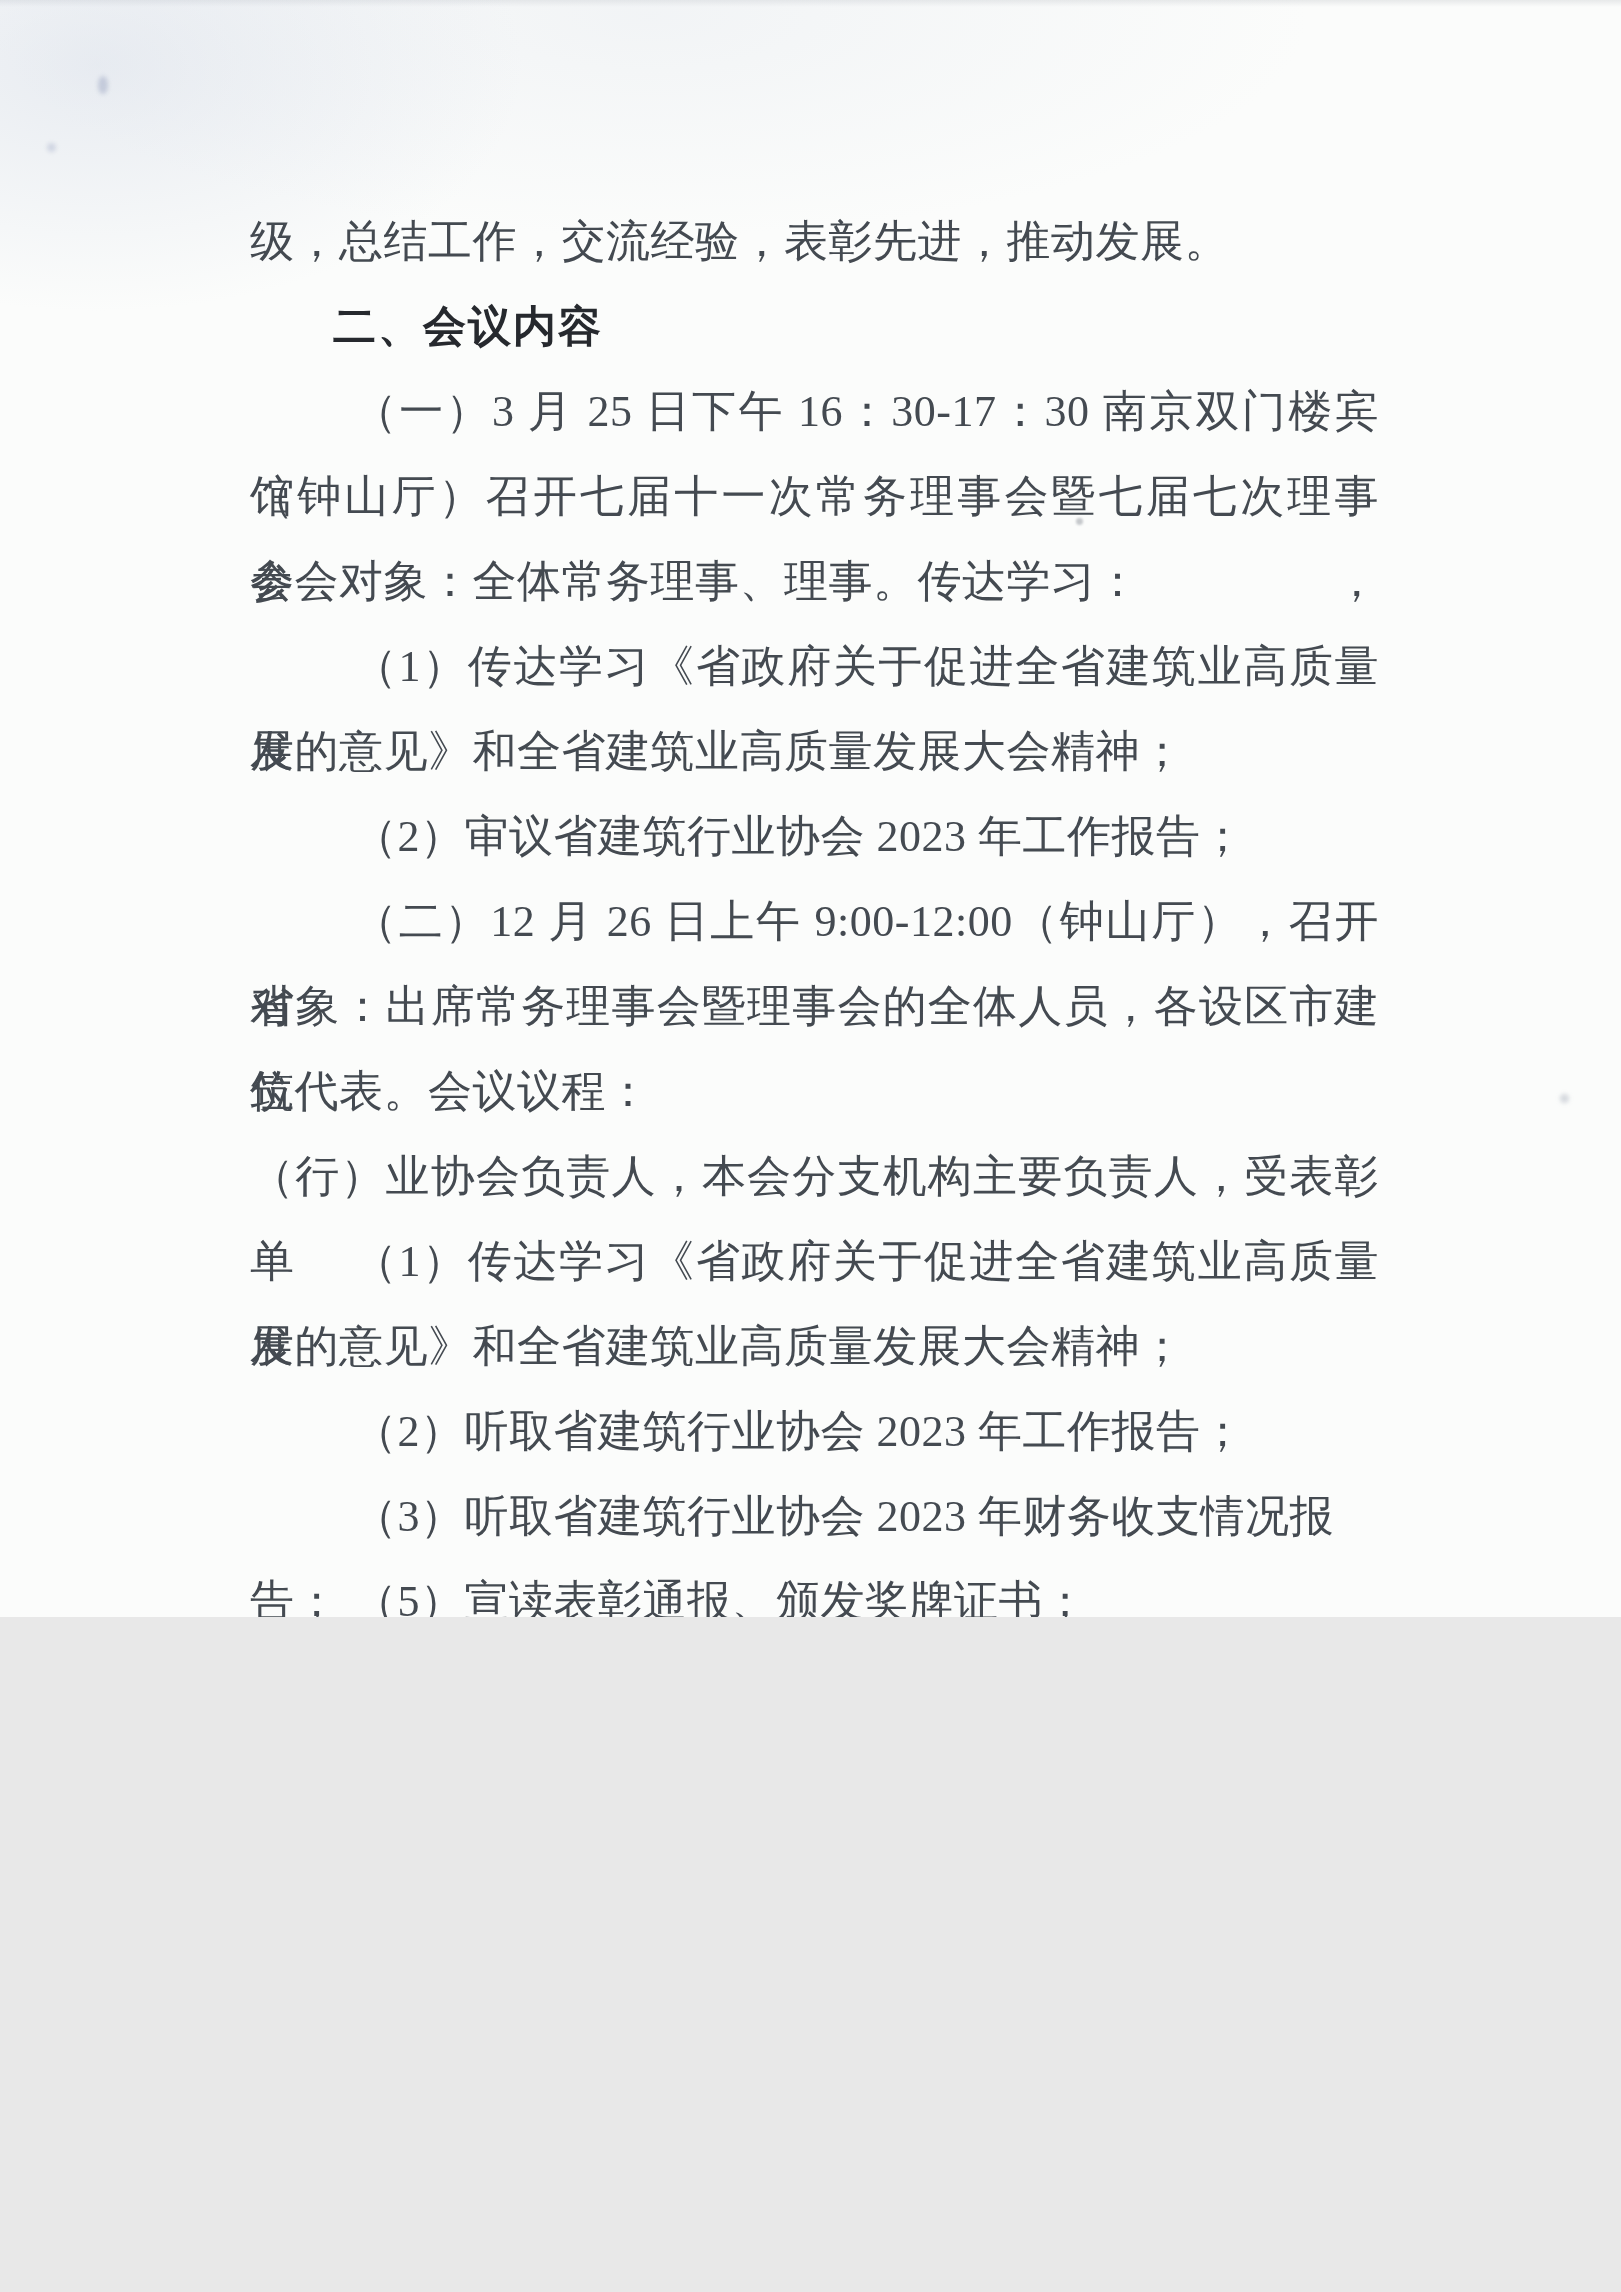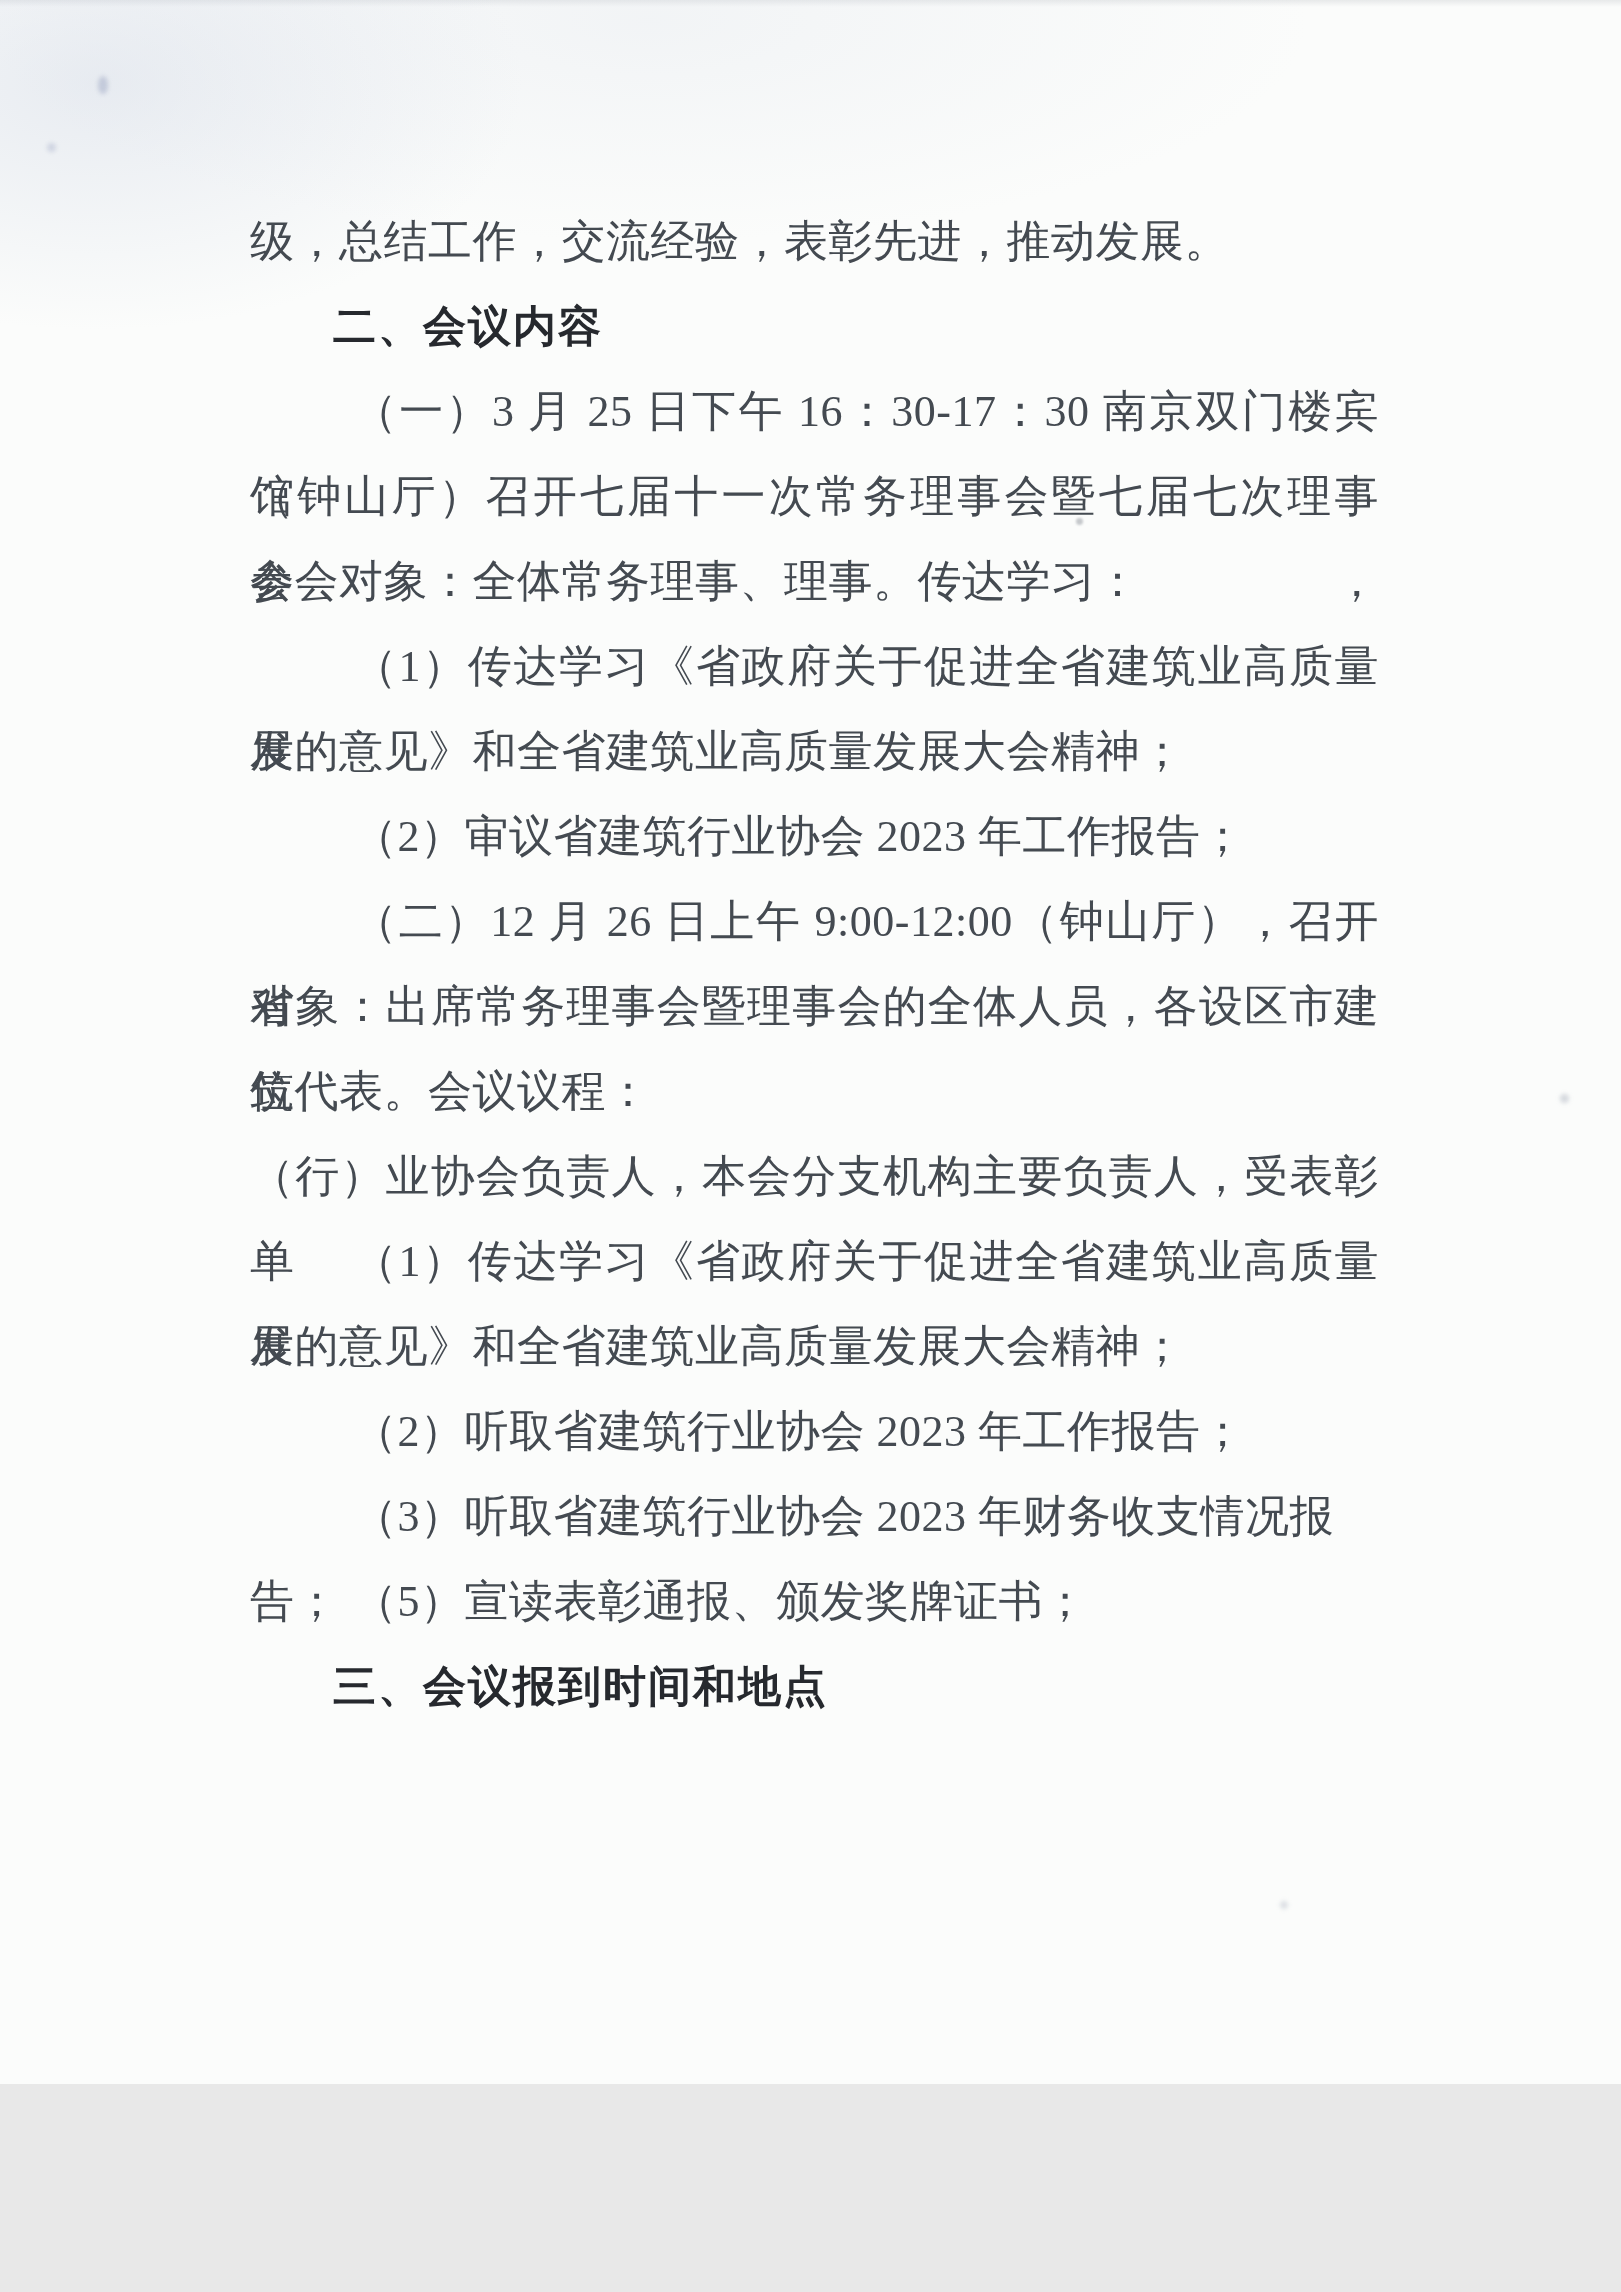--- a/index.html
+++ b/index.html
@@ -3,21 +3,21 @@
 <meta charset="utf-8">
 <style>
   html, body {
     margin: 0;
     padding: 0;
     background: #e8e8e8;
   }
   .page {
     position: relative;
     width: 1621px;
-    height: 2084px;
+    height: 1617px;
     margin: 0 auto;
     background:
       radial-gradient(ellipse 608px 353px at 6% 4%, rgba(203,211,226,0.40), rgba(203,211,226,0.0) 70%),
       radial-gradient(ellipse 882px 294px at 40% 1%, rgba(214,220,230,0.25), rgba(214,220,230,0.0) 75%),
       linear-gradient(180deg, rgba(160,165,172,0.22) 0px, rgba(160,165,172,0.0) 6.9px),
       linear-gradient(180deg, #fbfcfb, #fbfcfb);
     overflow: hidden;
     font-family: "Liberation Serif", "DejaVu Serif", serif;
   }
   .textblock {

